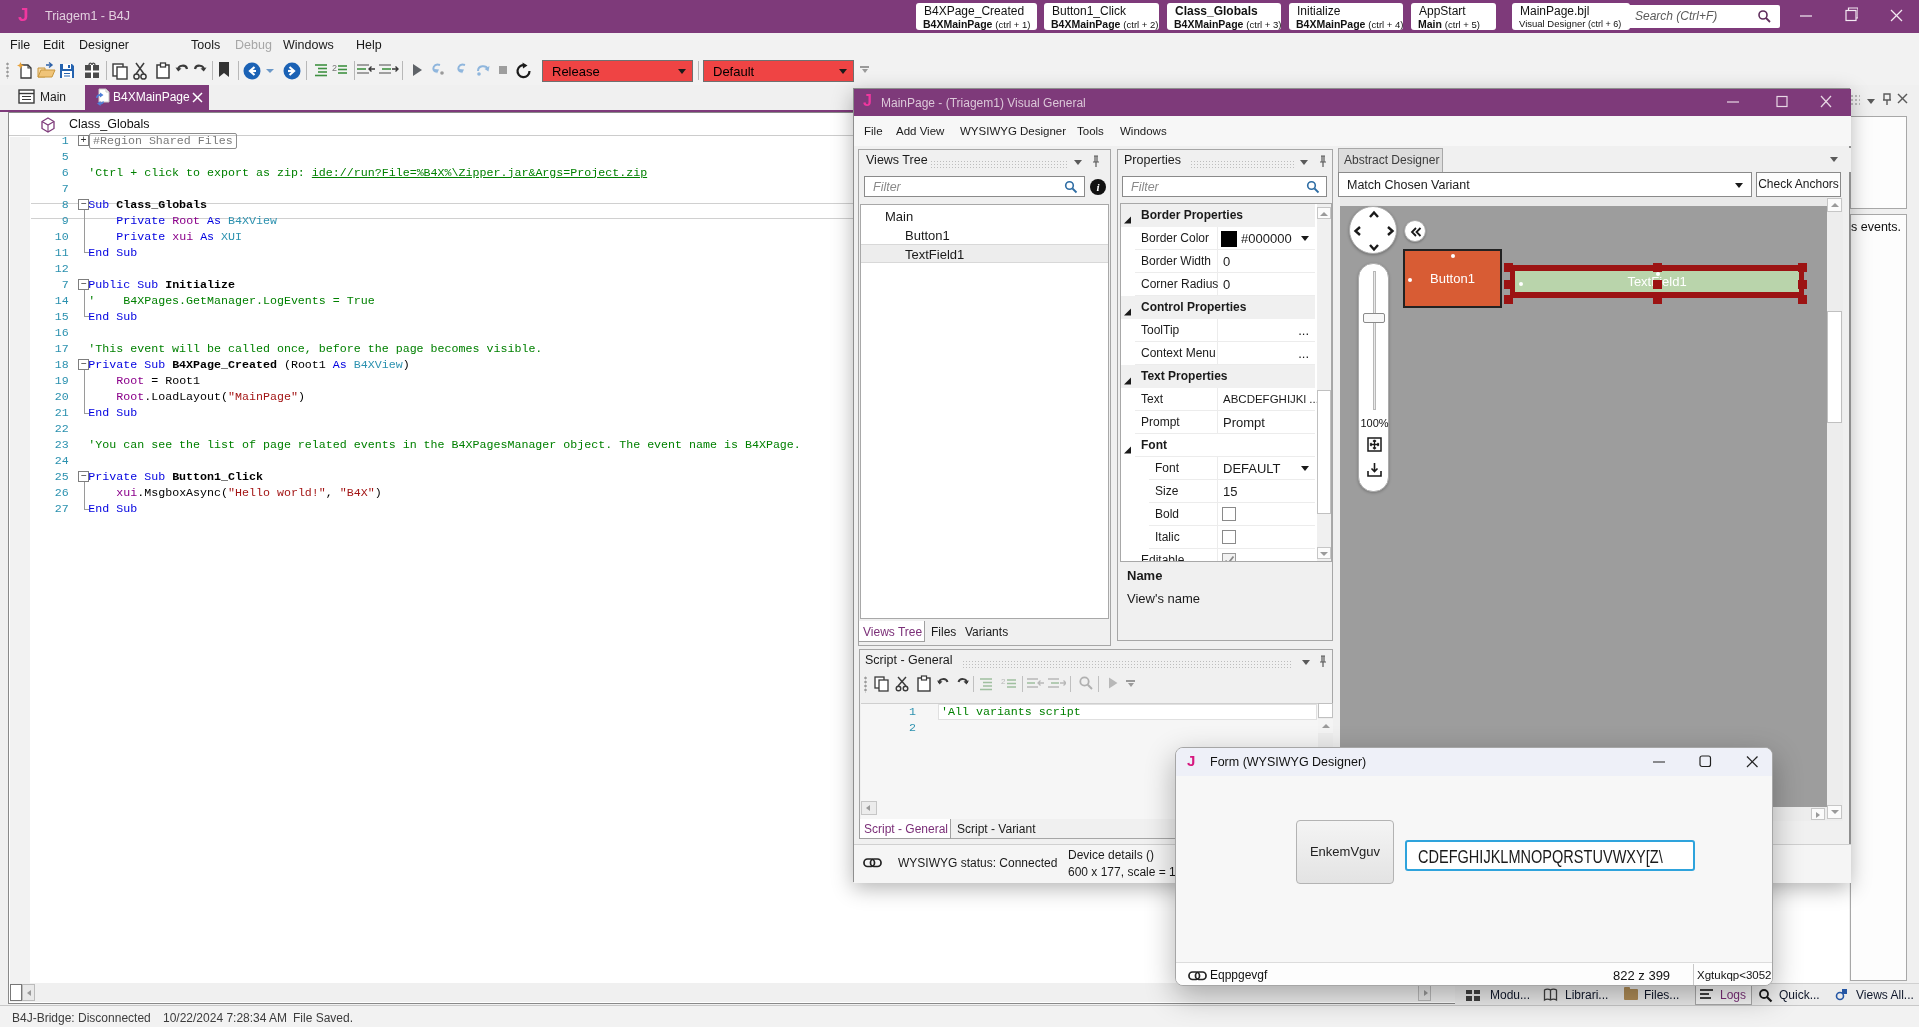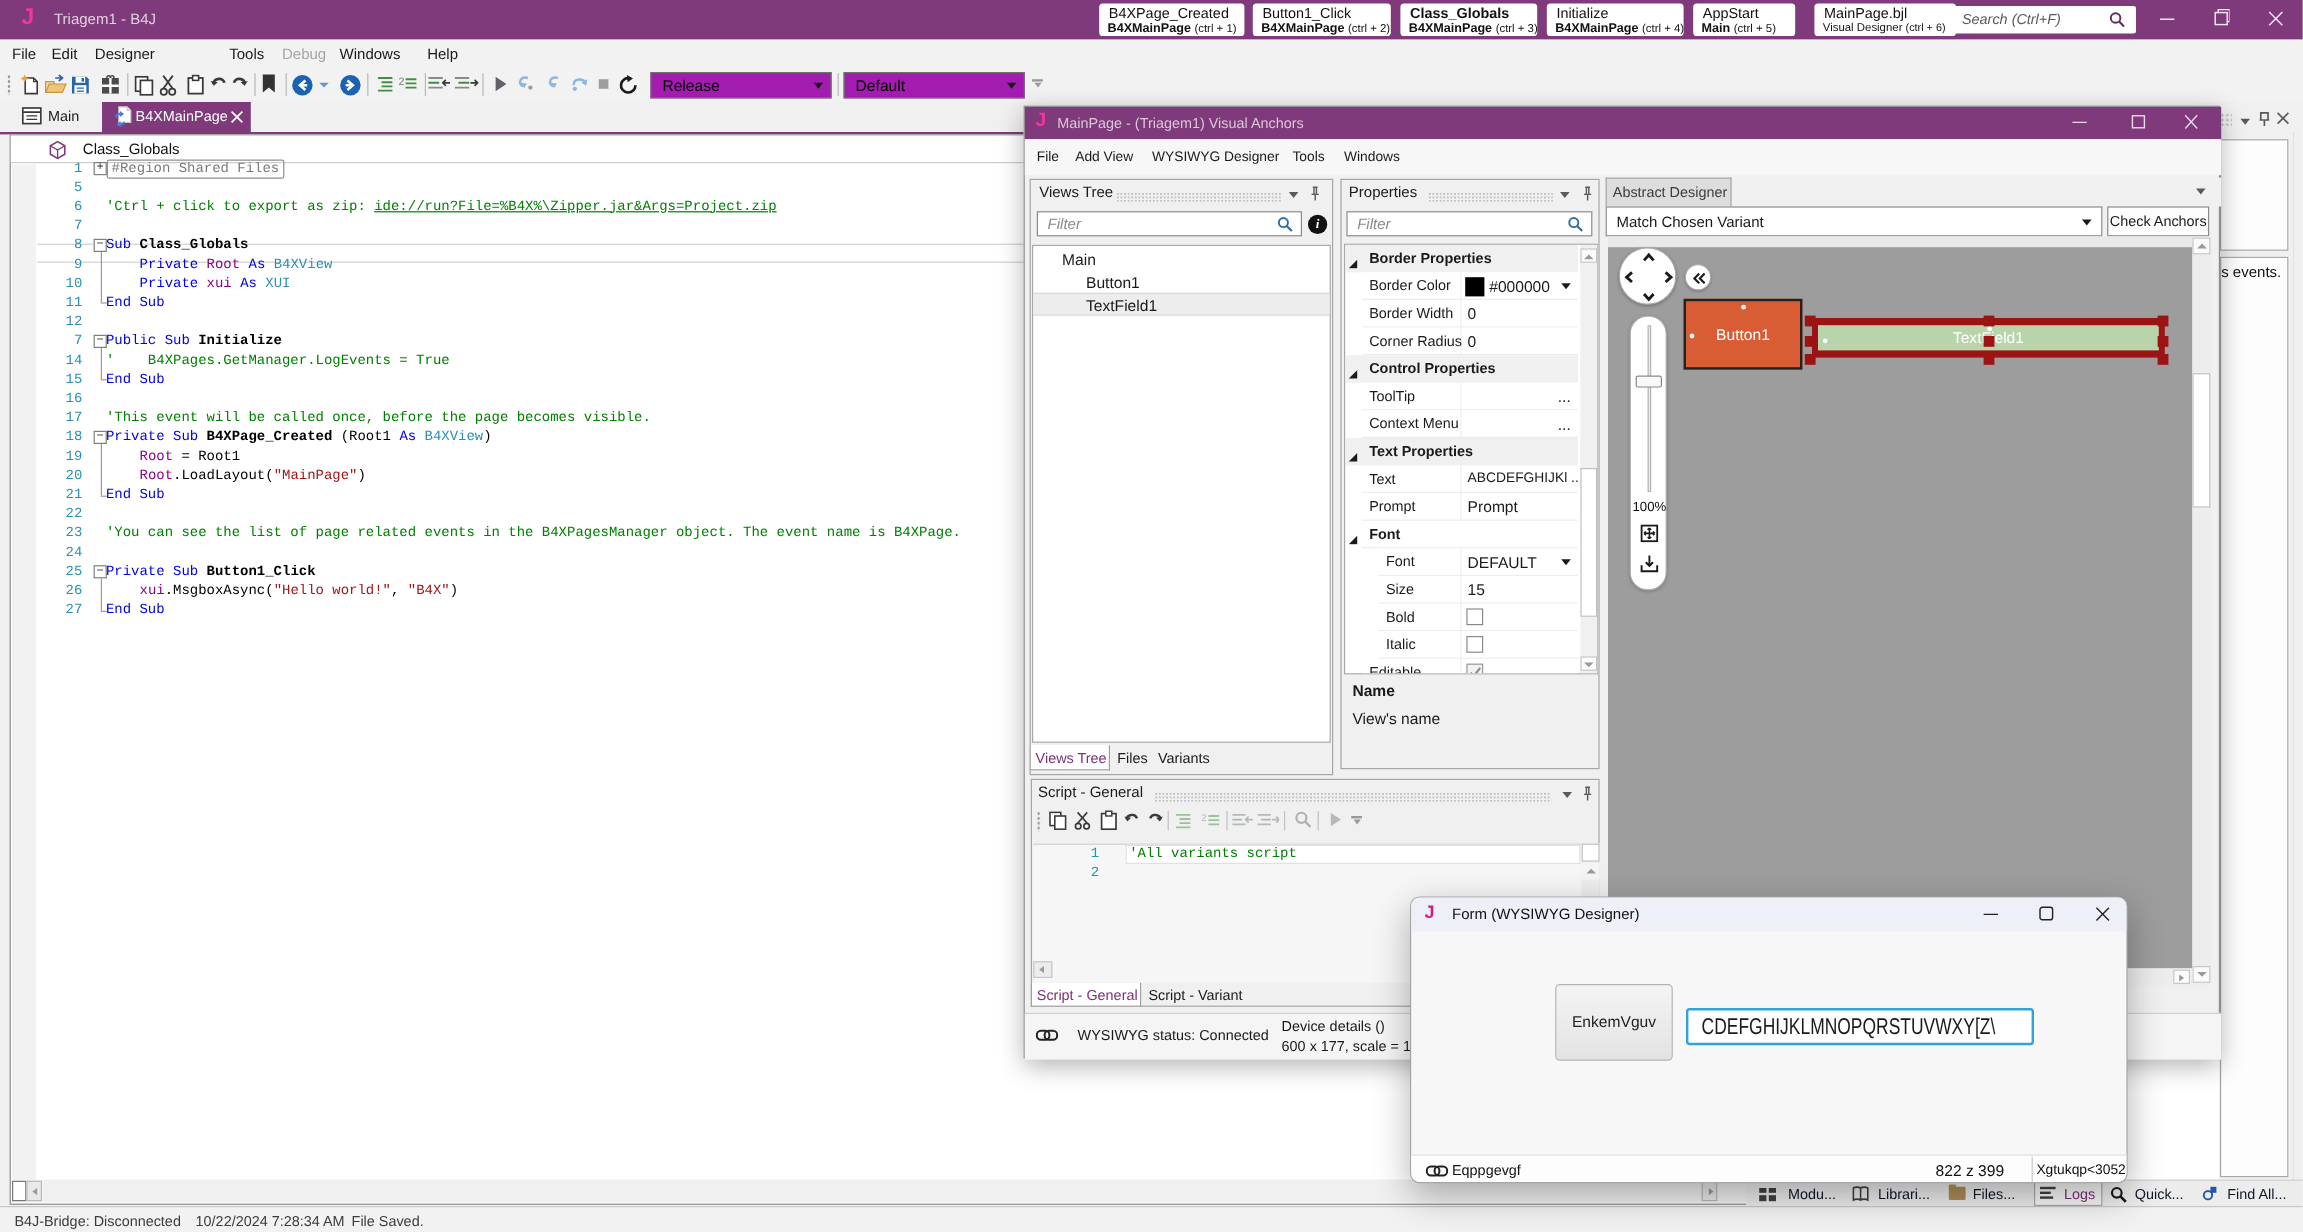--- a/index.html
+++ b/index.html
@@ -16,21 +16,21 @@
 #searchbox { position:absolute; left:1624px; top:5px; width:156px; height:23px; background:#fff; border-radius:2px; }
 #searchbox .ph { position:absolute; left:11px; top:4px; font-style:italic; color:#5a5a5a; font-size:12px; }
 .winbtn { position:absolute; top:0; width:14px; height:33px; color:#f3eaf2; font-size:14px; }
 
 #menubar { position:absolute; left:0; top:33px; width:1919px; height:23px; background:#f2f2f2; }
 #menubar span { position:absolute; top:5px; font-size:12.5px; color:#1a1a1a; }
 
 #toolbar { position:absolute; left:0; top:56px; width:1919px; height:29px; background:#f2f2f2; }
 .tsep { position:absolute; top:5px; width:1px; height:19px; background:#b8b8b8; }
 .ticon { position:absolute; top:5px; width:20px; height:20px; }
-.combo { position:absolute; top:4px; height:22px; background:#a21caf; border:1px solid #707070; }
+.combo { position:absolute; top:4px; height:22px; background:#ef4444; border:1px solid #707070; }
 .combo .ct { position:absolute; left:9px; top:3px; font-size:13px; color:#000; }
 .combo .ca { position:absolute; right:6px; top:8px; width:0; height:0; border-left:4px solid transparent; border-right:4px solid transparent; border-top:5px solid #1a1a1a; }
 
 #tabrow { position:absolute; left:0; top:85px; width:1919px; height:25px; background:#f0f0f0; }
 #ptabline { position:absolute; left:0; top:110px; width:1911px; height:2px; background:#7e3a7a; }
 #tab-main { position:absolute; left:6px; top:0; height:25px; }
 #tab-active { position:absolute; left:85px; top:0; width:124px; height:25px; background:#7e3a7a; color:#fff; }
 
 #codepanel { position:absolute; left:8px; top:112px; width:1903px; height:892px; background:#fff; border:1px solid #898989; }
 #breadcrumb { position:absolute; left:0; top:0; width:100%; height:23px; background:#fff; border-bottom:1px solid #cccccc; }
@@ -440,33 +440,33 @@
   <span class="bitem" style="left:265px; color:#7b2f78;">Logs</span>
   <svg style="position:absolute; left:303px; top:4px;" width="15" height="15" viewBox="0 0 15 15">
       <circle cx="6" cy="6" r="4" fill="none" stroke="#1a1a1a" stroke-width="1.8"></circle>
       <line x1="9" y1="9" x2="13.5" y2="13.5" stroke="#1a1a1a" stroke-width="2.2"></line>
     </svg>
   <span class="bitem" style="left:324px;">Quick...</span>
   <svg style="position:absolute; left:379px; top:4px;" width="14" height="14" viewBox="0 0 14 14">
       <circle cx="6" cy="8" r="3.5" fill="none" stroke="#2456a4" stroke-width="1.6"></circle>
       <rect x="8" y="1" width="5" height="5" fill="#2456a4"></rect>
     </svg>
-  <span class="bitem" style="left:401px;">Find All...</span>
+  <span class="bitem" style="left:401px;">Views All...</span>
   </div>
 
 <div id="statusbar">
   <span style="left:12px;">B4J-Bridge: Disconnected</span>
   <span style="left:163px;">10/22/2024 7:28:34 AM</span>
   <span style="left:293px;">File Saved.</span>
 </div>
 
 <div id="designer" style="position:absolute; left:853px; top:88px; width:997px; height:794px; background:#f0f0f0; border:1px solid #8e8e8e; box-shadow:0 6px 20px rgba(0,0,0,0.3); z-index:20;">
 <div style="position:absolute; left:0; top:0; width:997px; height:27px; background:#7e3a7a;">
       <span style="position:absolute; left:9px; top:3px; font-size:16px; font-weight:bold; color:#f0379f;">J</span>
-      <span style="position:absolute; left:27px; top:7px; font-size:12px; color:#dcc8d9;">MainPage - (Triagem1) Visual Anchors</span>
+      <span style="position:absolute; left:27px; top:7px; font-size:12px; color:#dcc8d9;">MainPage - (Triagem1) Visual General</span>
       <svg style="position:absolute; left:872px; top:0;" width="14" height="27">
         <line x1="1" y1="13" x2="13" y2="13" stroke="#e8d8e5" stroke-width="1.2"></line>
       </svg>
       <svg style="position:absolute; left:921px; top:0;" width="14" height="27">
         <rect x="2" y="7.5" width="10" height="10" fill="none" stroke="#e8d8e5" stroke-width="1.2"></rect>
       </svg>
       <svg style="position:absolute; left:965px; top:0;" width="14" height="27">
         <line x1="2" y1="7" x2="12" y2="18" stroke="#e8d8e5" stroke-width="1.2"></line>
         <line x1="12" y1="7" x2="2" y2="18" stroke="#e8d8e5" stroke-width="1.2"></line>
       </svg>

